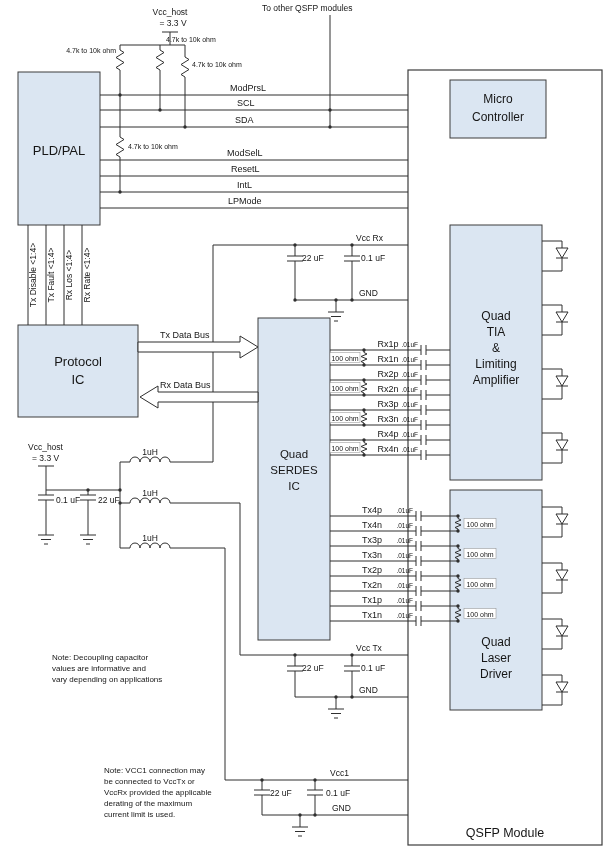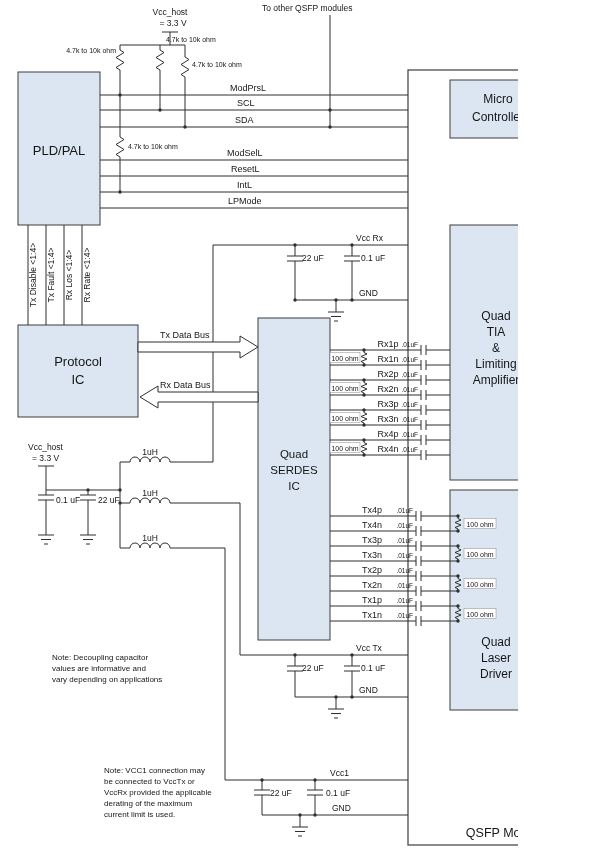--- a/index.html
+++ b/index.html
@@ -1,16 +1,16 @@
 <!DOCTYPE html>
 <html><head>
 <meta charset="utf-8">
 <style>
   html,body{margin:0;padding:0;background:#ffffff;}
-  .stage{width:518px;height:858px;background:#ffffff;position:relative;overflow:hidden;}
+  .stage{width:612px;height:858px;background:#ffffff;position:relative;overflow:hidden;}
   svg{display:block;}
   text{font-family:"Liberation Sans","DejaVu Sans",sans-serif;fill:#161616;}
   .fs65{font-size:6.5px}.fs7{font-size:7px}.fs8{font-size:8px}.fs85{font-size:8.5px}
   .fs9{font-size:9px}.fs115{font-size:11.5px}.fs12{font-size:12px}.fs125{font-size:12.5px}.fs13{font-size:13px}
   .wire{stroke:#2f2f2f;stroke-width:1;fill:none}
   .sym{stroke:#2f2f2f;stroke-width:1;fill:none}
   .box{fill:#dbe6f2;stroke:#3c3c3c;stroke-width:1}
   .outer{fill:#ffffff;stroke:#3c3c3c;stroke-width:1.2}
   .arrow{fill:#ffffff;stroke:#2f2f2f;stroke-width:1}
   .dot{fill:#2f2f2f}

